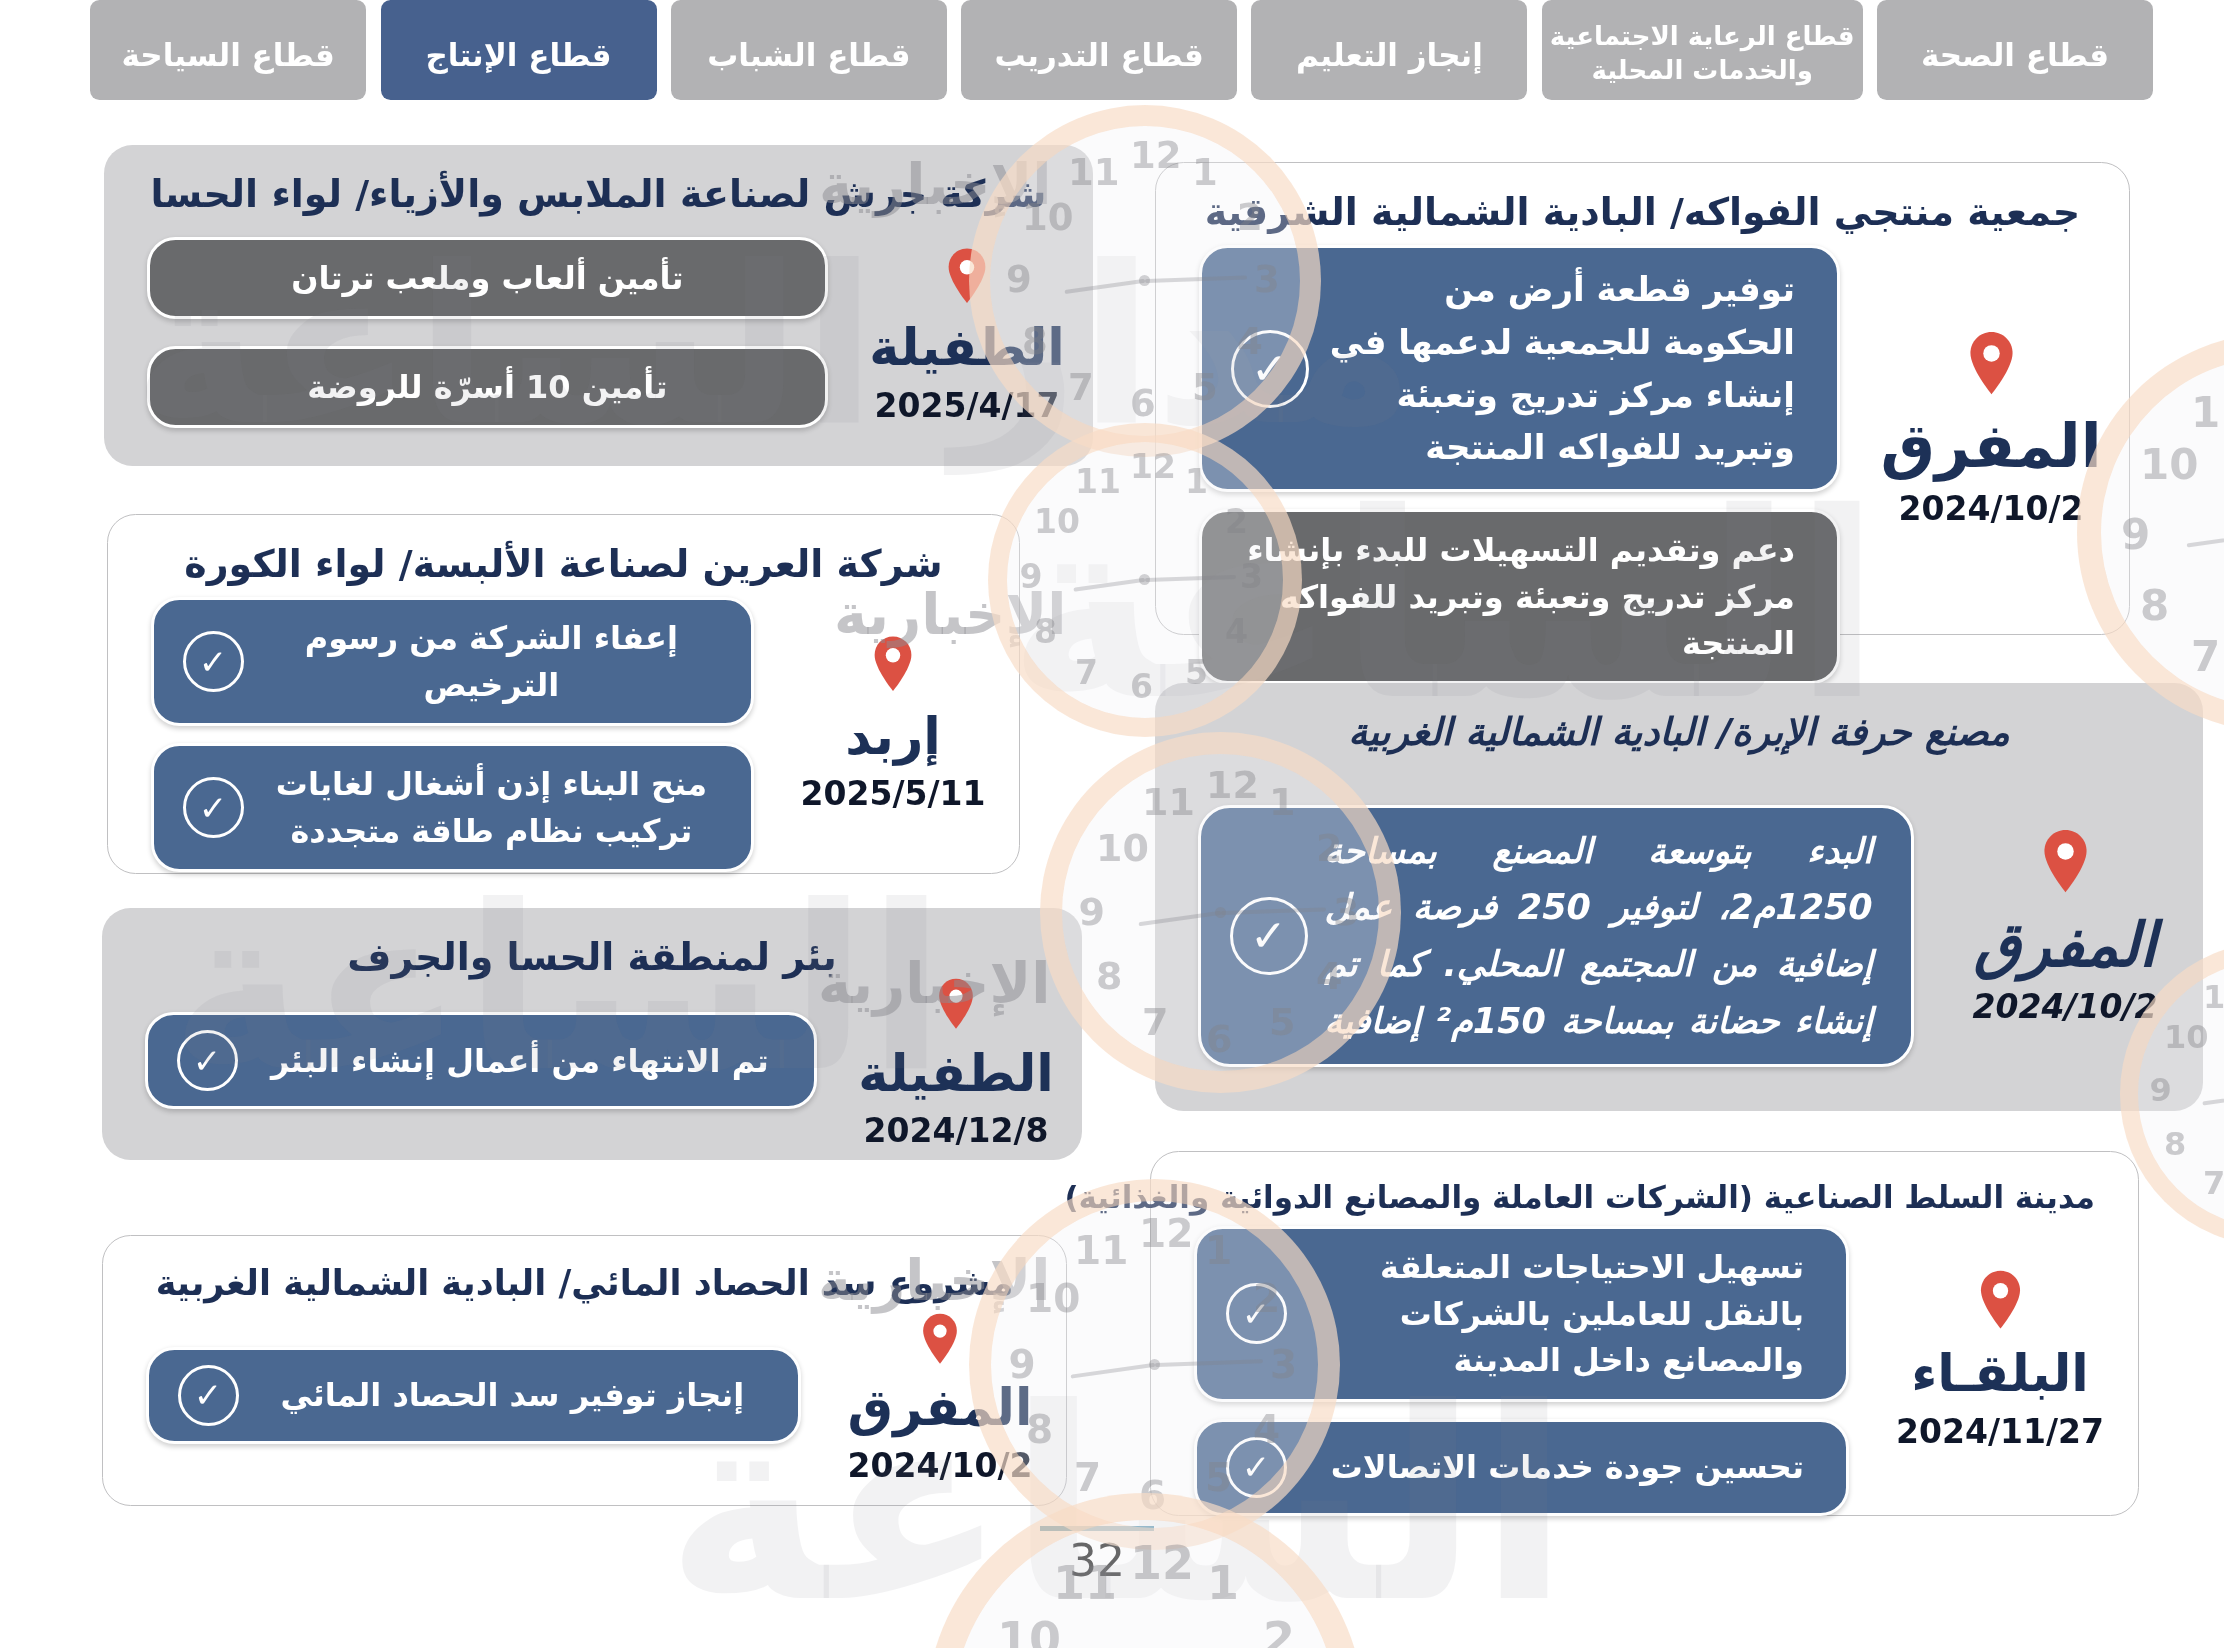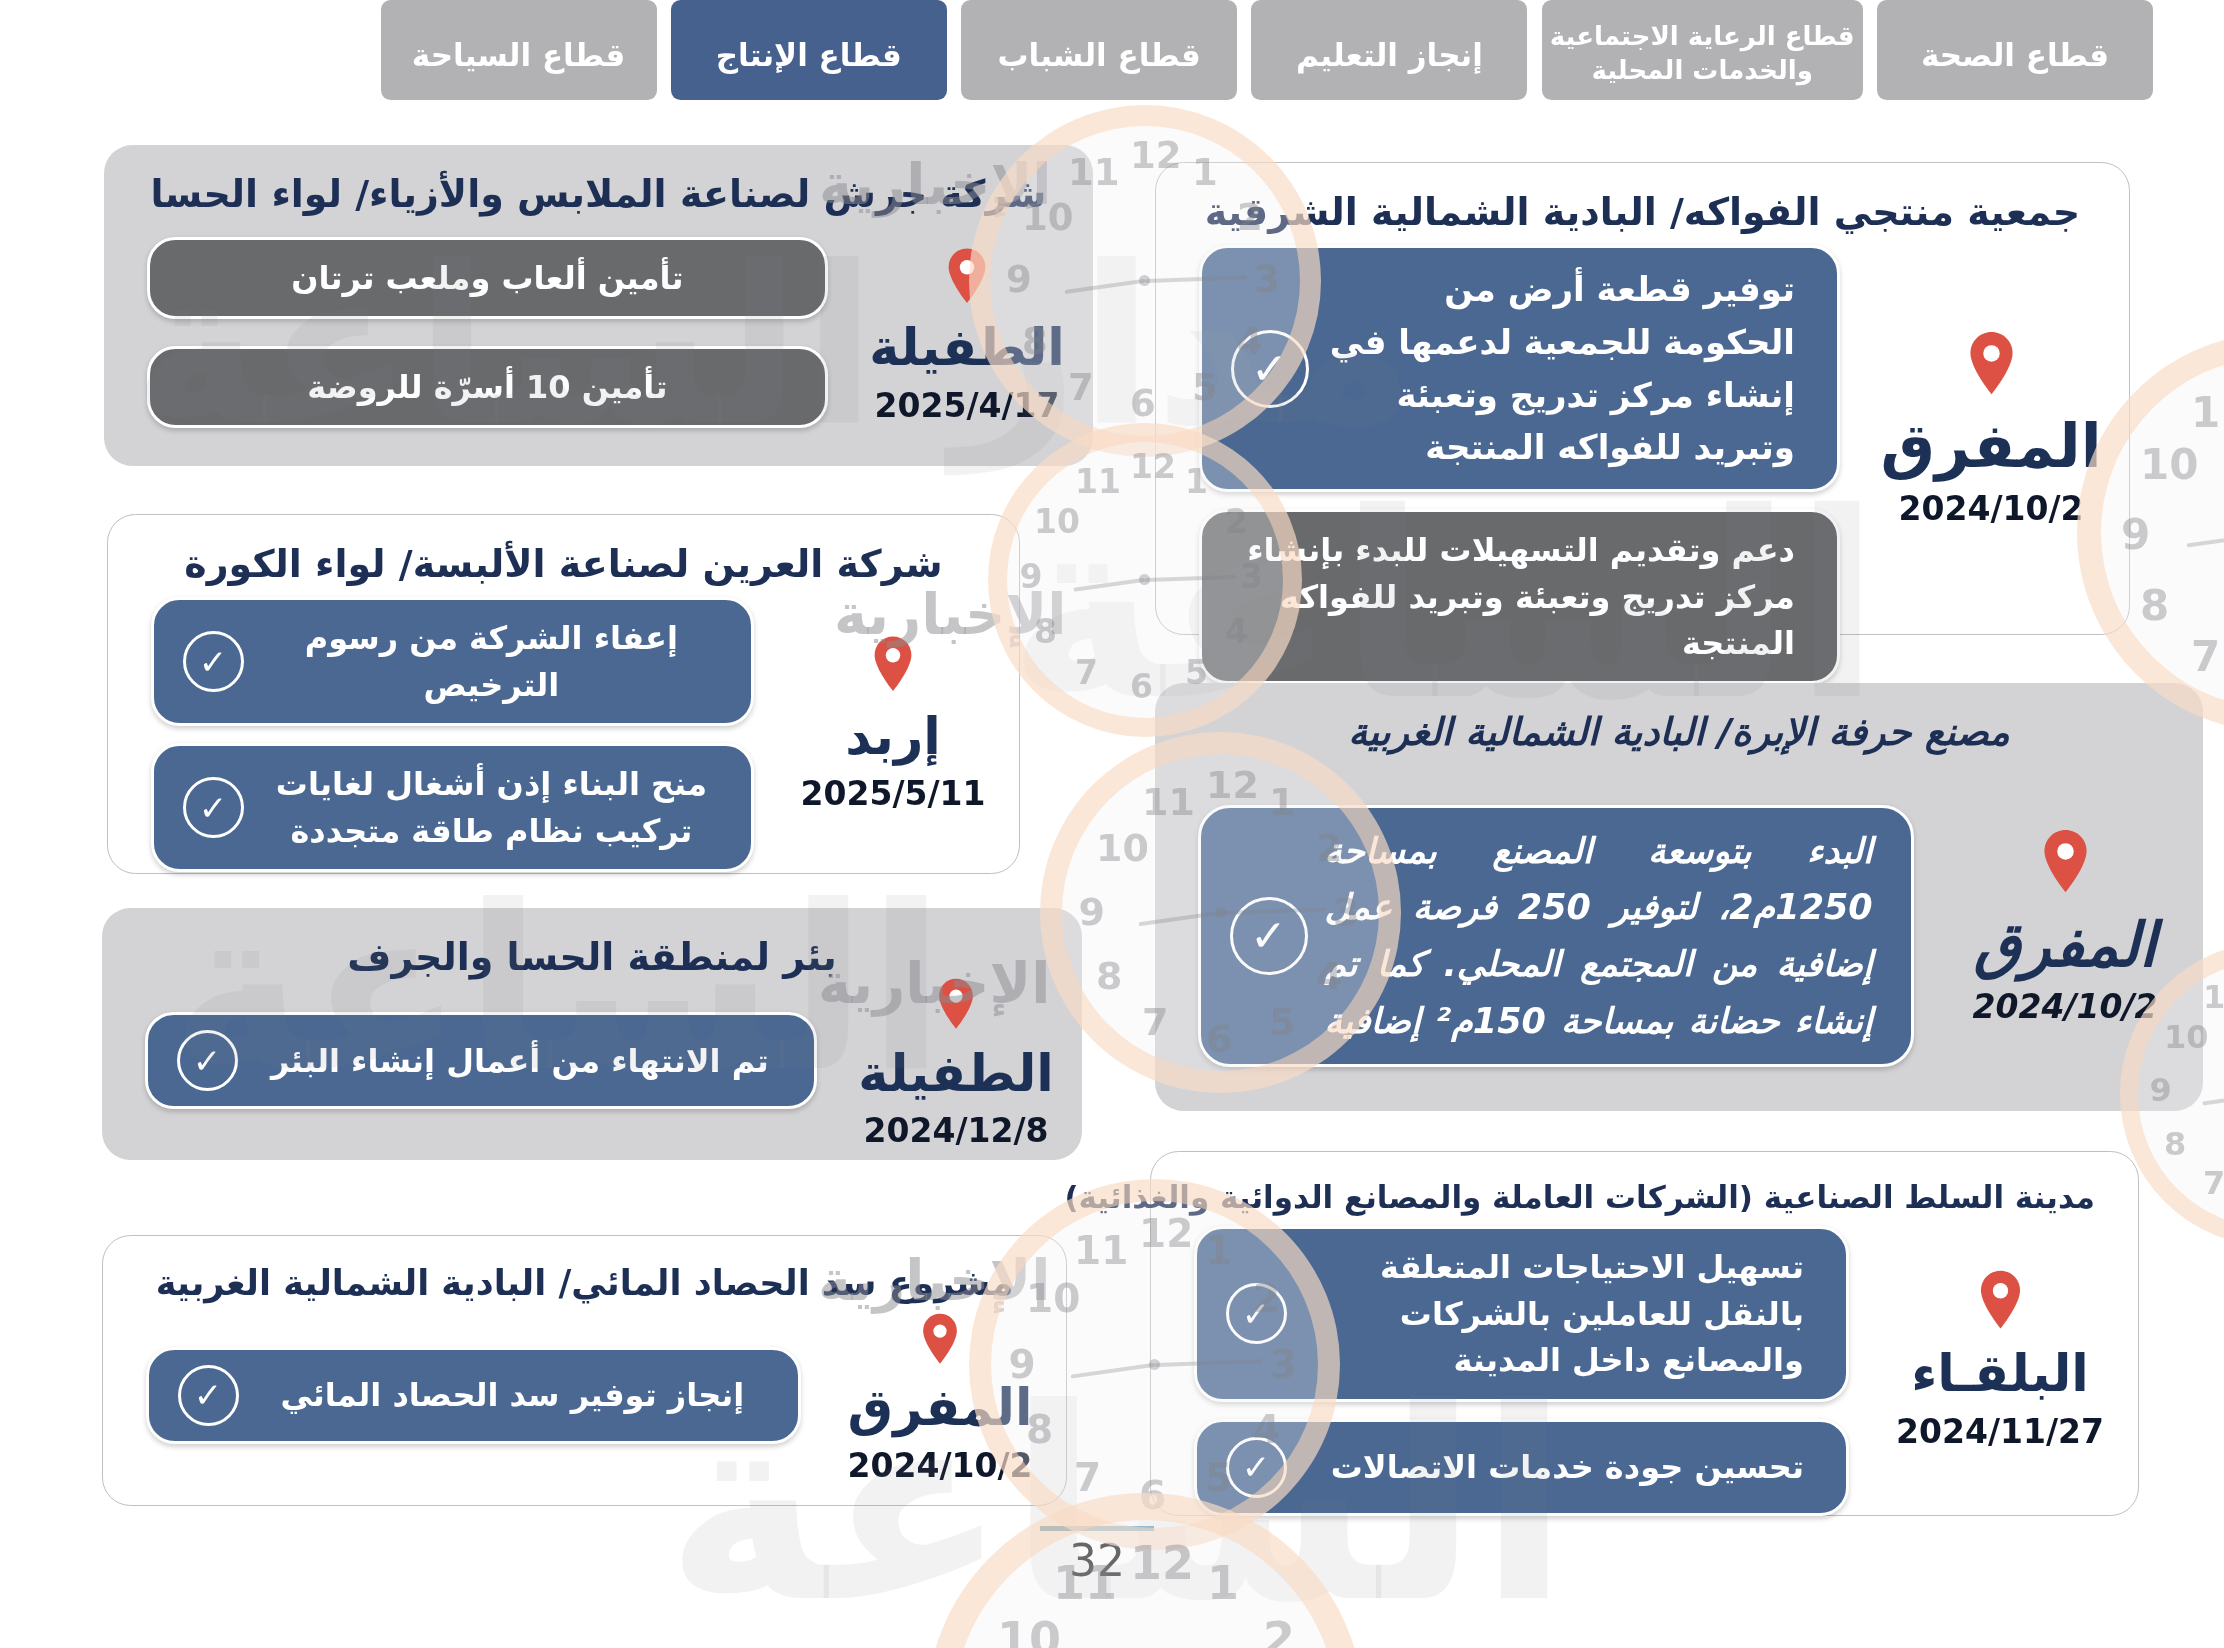--- a/index.html
+++ b/index.html
@@ -65,20 +65,21 @@
 </style>
 </head>
 <body>
 
 <div id="page">
 
   <nav id="tabs">
       <div class="tab">قطاع الصحة</div>
       <div class="tab two-line">قطاع الرعاية الاجتماعية والخدمات المحلية</div>
       <div class="tab">إنجاز التعليم</div>
+      <div class="tab">قطاع التدريب</div>
       <div class="tab">قطاع الشباب</div>
       <div class="tab active">قطاع الإنتاج</div>
       <div class="tab">قطاع السياحة</div>
     </nav>
 
   <section class="card gray" style="left:105px;top:145px;width:989px;height:321px;">
     <h2 class="card-title">شركة جرش لصناعة الملابس والأزياء/ لواء الحسا</h2>
     <div class="card-body">
       <div class="loc-col">
         <span class="pin">

